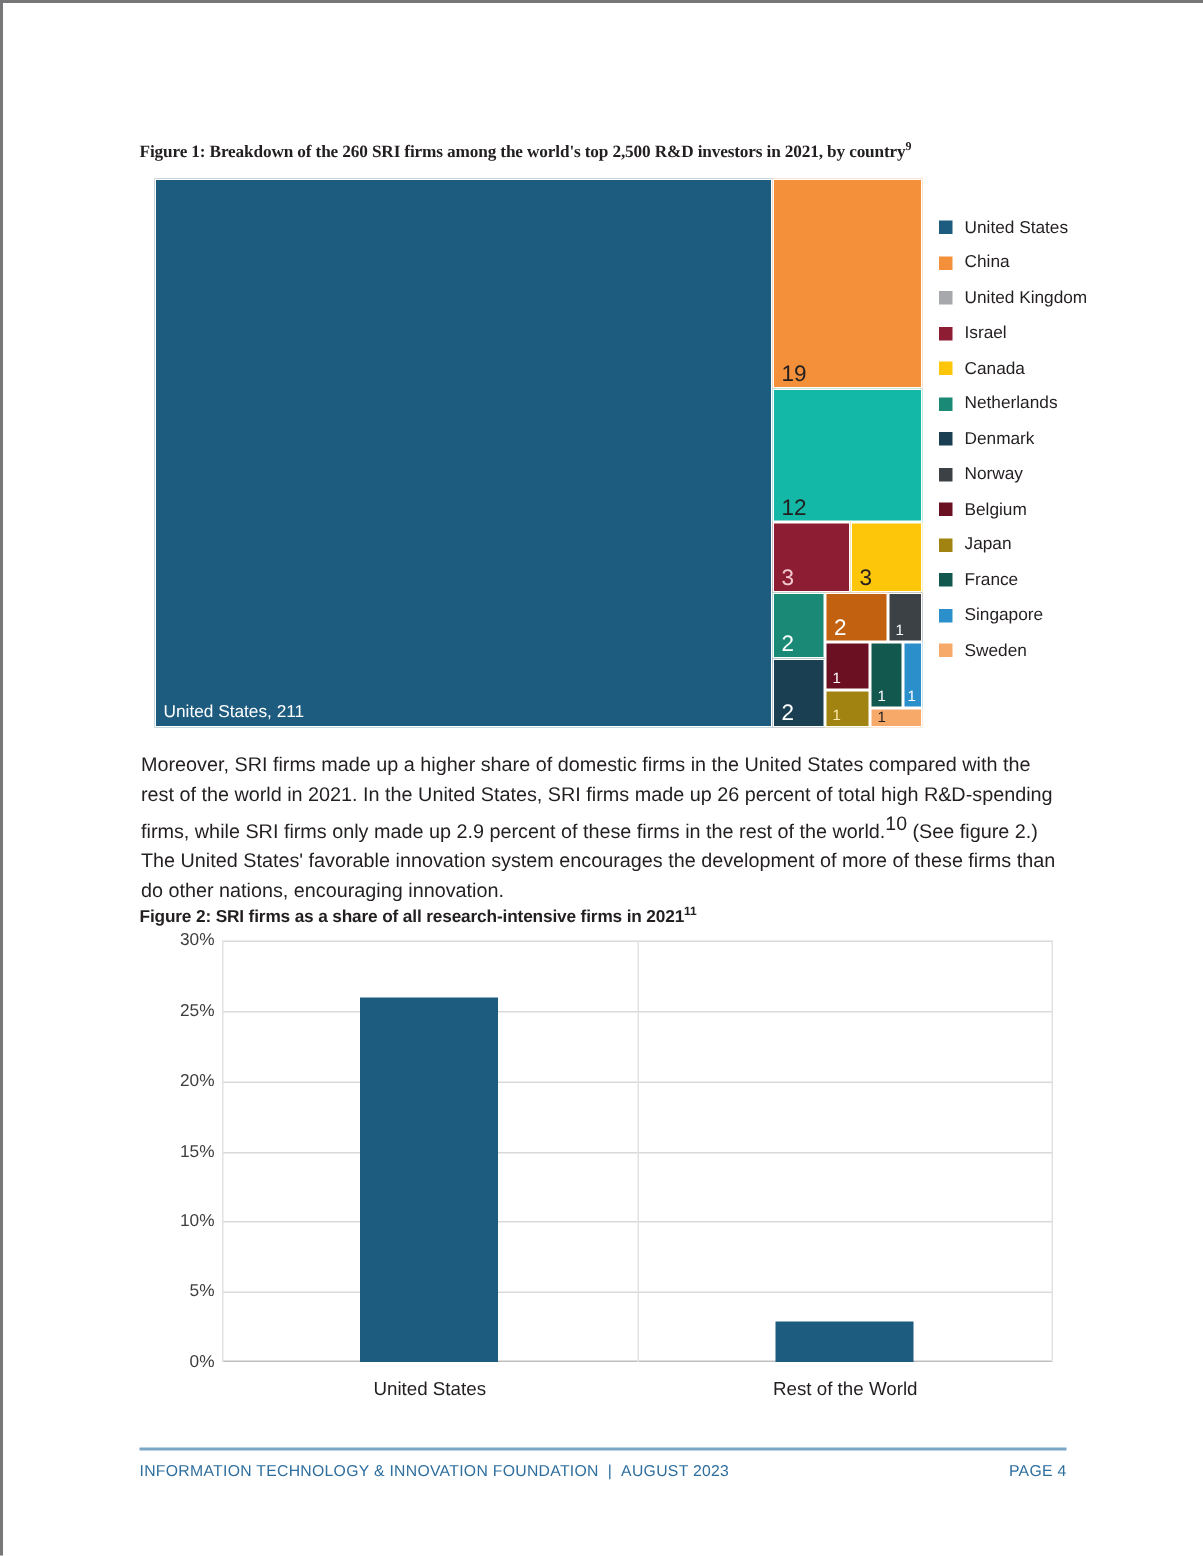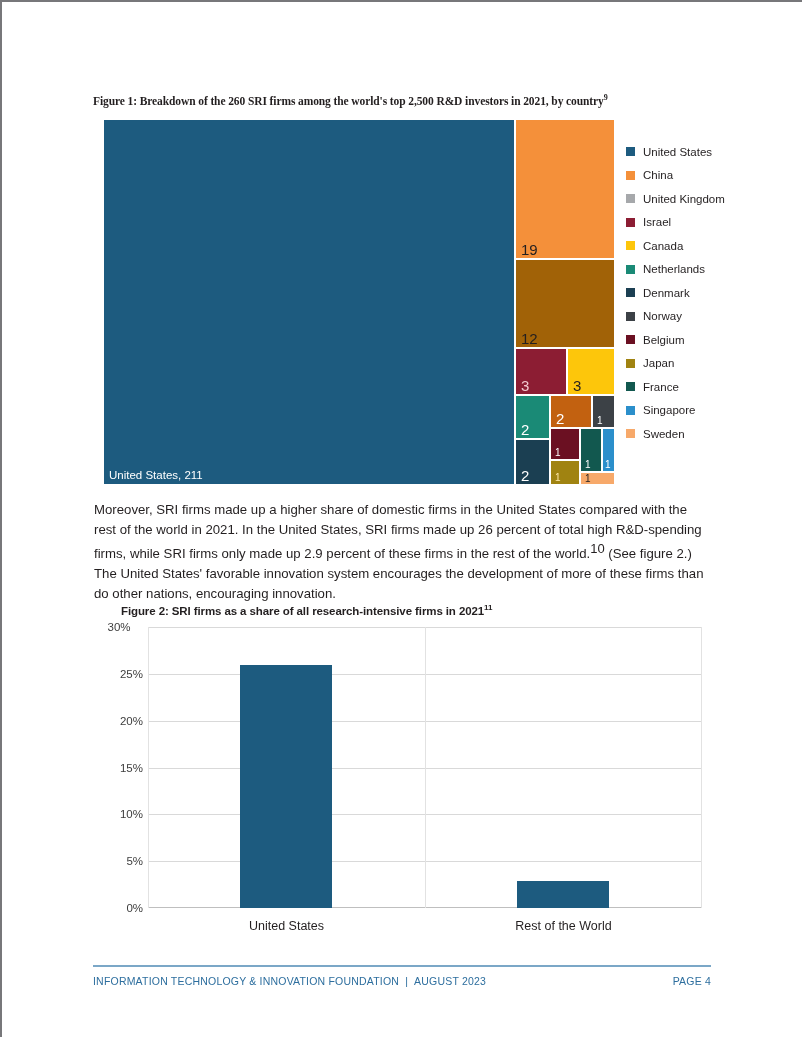--- a/index.html
+++ b/index.html
@@ -102,21 +102,20 @@
   
   .fig2-caption {
     position: absolute;
     left: 91px; top: 601px;
     width: 640px;
     font-size: 11.5px;
     font-weight: bold;
     letter-spacing: -0.1px;
     color: #231f20;
     white-space: nowrap;
-    margin-left: 28px;
   }
   .fig2-caption sup { font-size: 8px; vertical-align: super; }
 
   .barchart {
     position: absolute;
     left: 91px; top: 620px;
     width: 620px; height: 310px;
   }
   
   .plot {
@@ -196,21 +195,21 @@
   <div class="treemap">
 
     <div class="tile" style="left:0px; top:0px; width:412px; height:366px; background:#1d5b7f;">
       <div class="val big" style="color:#ffffff;">United States, 211</div>
     </div>
 
     <div class="tile" style="left:412px; top:0px; width:100px; height:140px; background:#f4903a;">
       <div class="val" style="color:#231f20;">19</div>
     </div>
 
-    <div class="tile" style="left:412px; top:140px; width:100px; height:89px; background:#a16207;">
+    <div class="tile" style="left:412px; top:140px; width:100px; height:89px; background:#14b8a6;">
       <div class="val" style="color:#231f20;">12</div>
     </div>
 
     <div class="tile" style="left:412px; top:229px; width:52px; height:47px; background:#8c1d33;">
       <div class="val" style="color:#f2c9cf;">3</div>
     </div>
 
     <div class="tile" style="left:464px; top:229px; width:48px; height:47px; background:#fdc60b;">
       <div class="val" style="color:#231f20;">3</div>
     </div>
@@ -313,21 +312,21 @@
 
   <div class="barchart">
 
     <div class="yticks">
       <div class="ytick" style="top:281px;">0%</div>
       <div class="ytick" style="top:234.2px;">5%</div>
       <div class="ytick" style="top:187.3px;">10%</div>
       <div class="ytick" style="top:140.5px;">15%</div>
       <div class="ytick" style="top:93.7px;">20%</div>
       <div class="ytick" style="top:46.8px;">25%</div>
-      <div class="ytick" style="top:0px;text-align:center;">30%</div>
+      <div class="ytick" style="top:0px;">30%</div>
     </div>
 
     <div class="plot">
 
       <div class="gridline" style="top:0px;"></div>
       <div class="gridline" style="top:46.8px;"></div>
       <div class="gridline" style="top:93.7px;"></div>
       <div class="gridline" style="top:140.5px;"></div>
       <div class="gridline" style="top:187.3px;"></div>
       <div class="gridline" style="top:234.2px;"></div>

